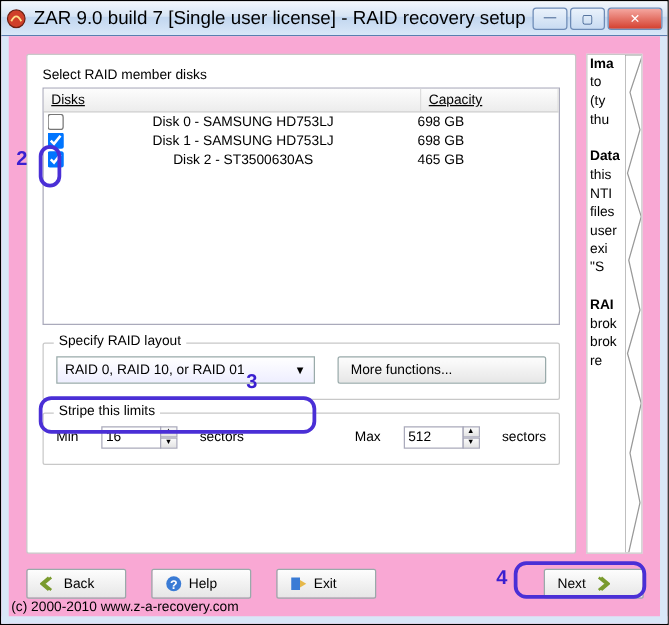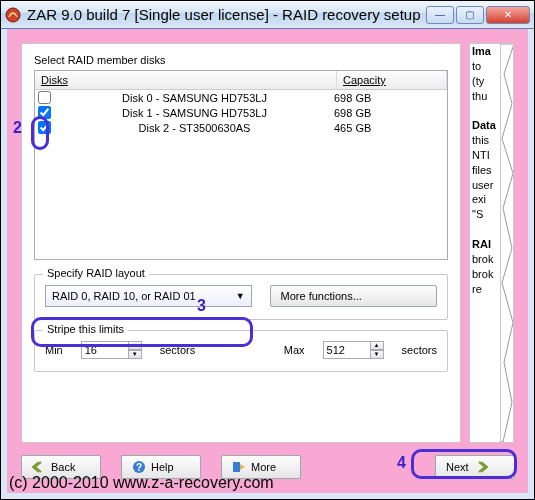--- a/index.html
+++ b/index.html
@@ -32,21 +32,21 @@
   .combo .tri { font-size:9px; }
   .btn { display:inline-flex; align-items:center; justify-content:flex-start; height:22px; border:1px solid #9aa; background:linear-gradient(#fdfdfd,#e6e6e6); border-radius:2px; font-size:11px; padding:0 10px; gap:5px; }
   .stripe-row { display:flex; align-items:center; gap:18px; }
   .numfield { display:inline-flex; align-items:center; }
   .numfield input { width:48px; height:18px; border:1px solid #aab; font-size:11px; padding:1px 3px; }
   .spinners { display:flex; flex-direction:column; margin-left:-1px;}
   .spinners div { width:14px; height:9px; border:1px solid #aab; background:linear-gradient(#fafafa,#e4e4e4); font-size:6px; line-height:7px; text-align:center; }
   .bottom-bar { position:absolute; left:14px; top:424px; width:494px; height:28px; display:flex; gap:20px; align-items:center; }
   .bottom-bar .btn { width:80px; height:24px; }
   .bottom-bar .spacer { flex:1; }
-  .footer { position:absolute; left:2px; bottom:1px; font-size:16px; color:#000; }
+  .footer { position:absolute; left:2px; bottom:1px; font-size:11px; color:#000; }
   
   .anno { position:absolute; border:3px solid #4a2fd6; border-radius:10px; pointer-events:none; }
   .anno-label { position:absolute; color:#3a1fd0; font-weight:bold; font-size:16px; pointer-events:none; }
   
   .tear { position:absolute; top:0; right:-1px; width:14px; height:100%; }
   .tear svg { width:100%; height:100%; }
   .icon-svg { width:14px; height:14px; }
 </style>
 </head>
 <body>
@@ -166,21 +166,21 @@
           <circle cx="7" cy="7" r="6" fill="#3a7bd5"></circle>
           <text x="7" y="11" text-anchor="middle" font-size="10" fill="#fff" font-weight="bold">?</text>
         </svg>
       <span>Help</span>
     </button>
     <button class="btn">
       <svg class="icon-svg" viewBox="0 0 14 14">
           <rect x="1" y="2" width="7" height="10" fill="#3a7bd5"></rect>
           <path d="M8 4 L13 7 L8 10 Z" fill="#e6b84a"></path>
         </svg>
-      <span>More</span>
+      <span>Exit</span>
     </button>
     <div class="spacer"></div>
     <button class="btn">
       <span>Next</span>
       <svg class="icon-svg" viewBox="0 0 14 14">
           <path d="M5 2 L11 7 L5 12" fill="none" stroke="#7a9b2e" stroke-width="2"></path>
           <path d="M7 2 L13 7 L7 12" fill="none" stroke="#7a9b2e" stroke-width="2"></path>
         </svg>
     </button>
   </div>

